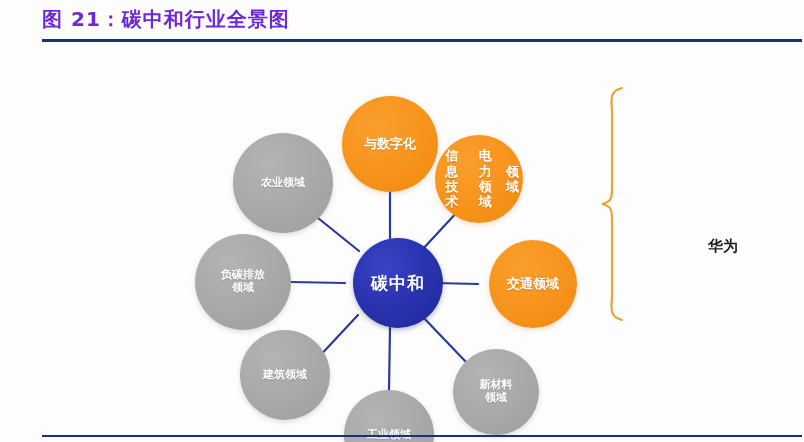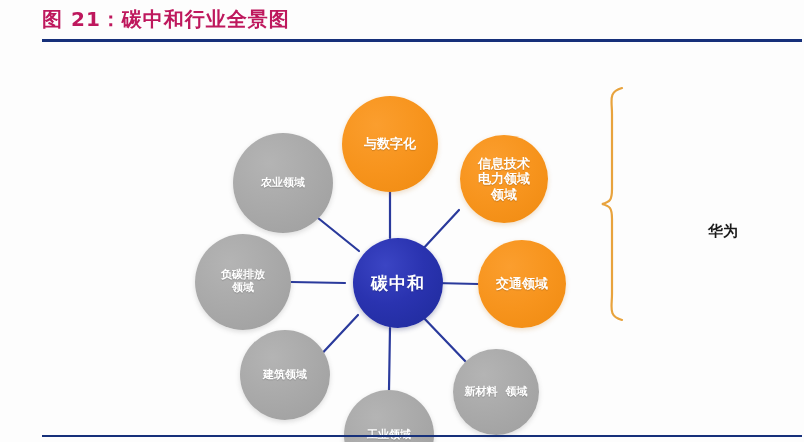--- a/index.html
+++ b/index.html
@@ -11,21 +11,21 @@
     position:relative;
   }
 
   
   #header{
     position:absolute;left:0;top:0;width:804px;height:44px;
   }
   #figure-title{
     position:absolute;left:42px;top:6px;
     font-size:20px;font-weight:bold;
-    color:#be185d;
+    color:#6d28d9;
     letter-spacing:1px;
     white-space:nowrap;
     font-family:"DejaVu Sans","Liberation Sans",sans-serif;
   }
   #title-rule{
     position:absolute;left:42px;top:39px;width:760px;height:3px;
     background:#16307a;
   }
   #bottom-rule{
     position:absolute;left:42px;top:435px;width:760px;height:2px;
@@ -66,26 +66,26 @@
     font-size:11px;
     box-shadow:0 2px 5px rgba(90,90,90,0.20);
   }
   .node span{display:block;padding:0 4px;}
 
   
   #brace-wrap{
     position:absolute;left:600px;top:40px;width:60px;height:250px;
   }
   #annotation{
-    position:absolute;left:648px;top:176px;width:150px;
+    position:absolute;left:648px;top:193px;width:150px;
     text-align:center;
     color:#1a1a1a;
     font-size:15px;font-weight:bold;
     line-height:1.45;
-    font-family:Liberation Sans, sans-serif;
+    font-family:Liberation Mono, monospace;
   }
 </style>
 </head>
 <body>
 
 <div id="header">
   <div id="figure-title">图 21：碳中和行业全景图</div>
   <div id="title-rule"></div>
 </div>
 
@@ -105,31 +105,31 @@
   </svg>
 
   <div class="node center" style="left:353px;top:194px;width:90px;height:90px;">
     <span>碳中和</span>
   </div>
 
   <div class="node orange" style="left:342px;top:52px;width:96px;height:96px;">
     <span>与数字化</span>
   </div>
 
-  <div class="node orange" style="left:460px;top:91px;width:88px;height:88px;flex-direction:column;">
+  <div class="node orange" style="left:435px;top:91px;width:88px;height:88px;flex-direction:row;">
     <span>信息技术</span>
     <span>电力领域</span>
     <span>领域</span>
   </div>
 
-  <div class="node orange" style="left:478px;top:196px;width:88px;height:88px;text-align:center;">
+  <div class="node orange" style="left:489px;top:196px;width:88px;height:88px;text-align:center;">
     <span>交通领域</span>
   </div>
 
-  <div class="node gray" style="left:453px;top:305px;width:86px;height:86px;flex-direction:row;">
+  <div class="node gray" style="left:453px;top:305px;width:86px;height:86px;flex-direction:column;">
     <span>新材料</span>
     <span>领域</span>
   </div>
 
   <div class="node gray" style="left:344px;top:346px;width:90px;height:90px;">
     <span>工业领域</span>
   </div>
 
   <div class="node gray" style="left:240px;top:286px;width:90px;height:90px;">
     <span>建筑领域</span>

